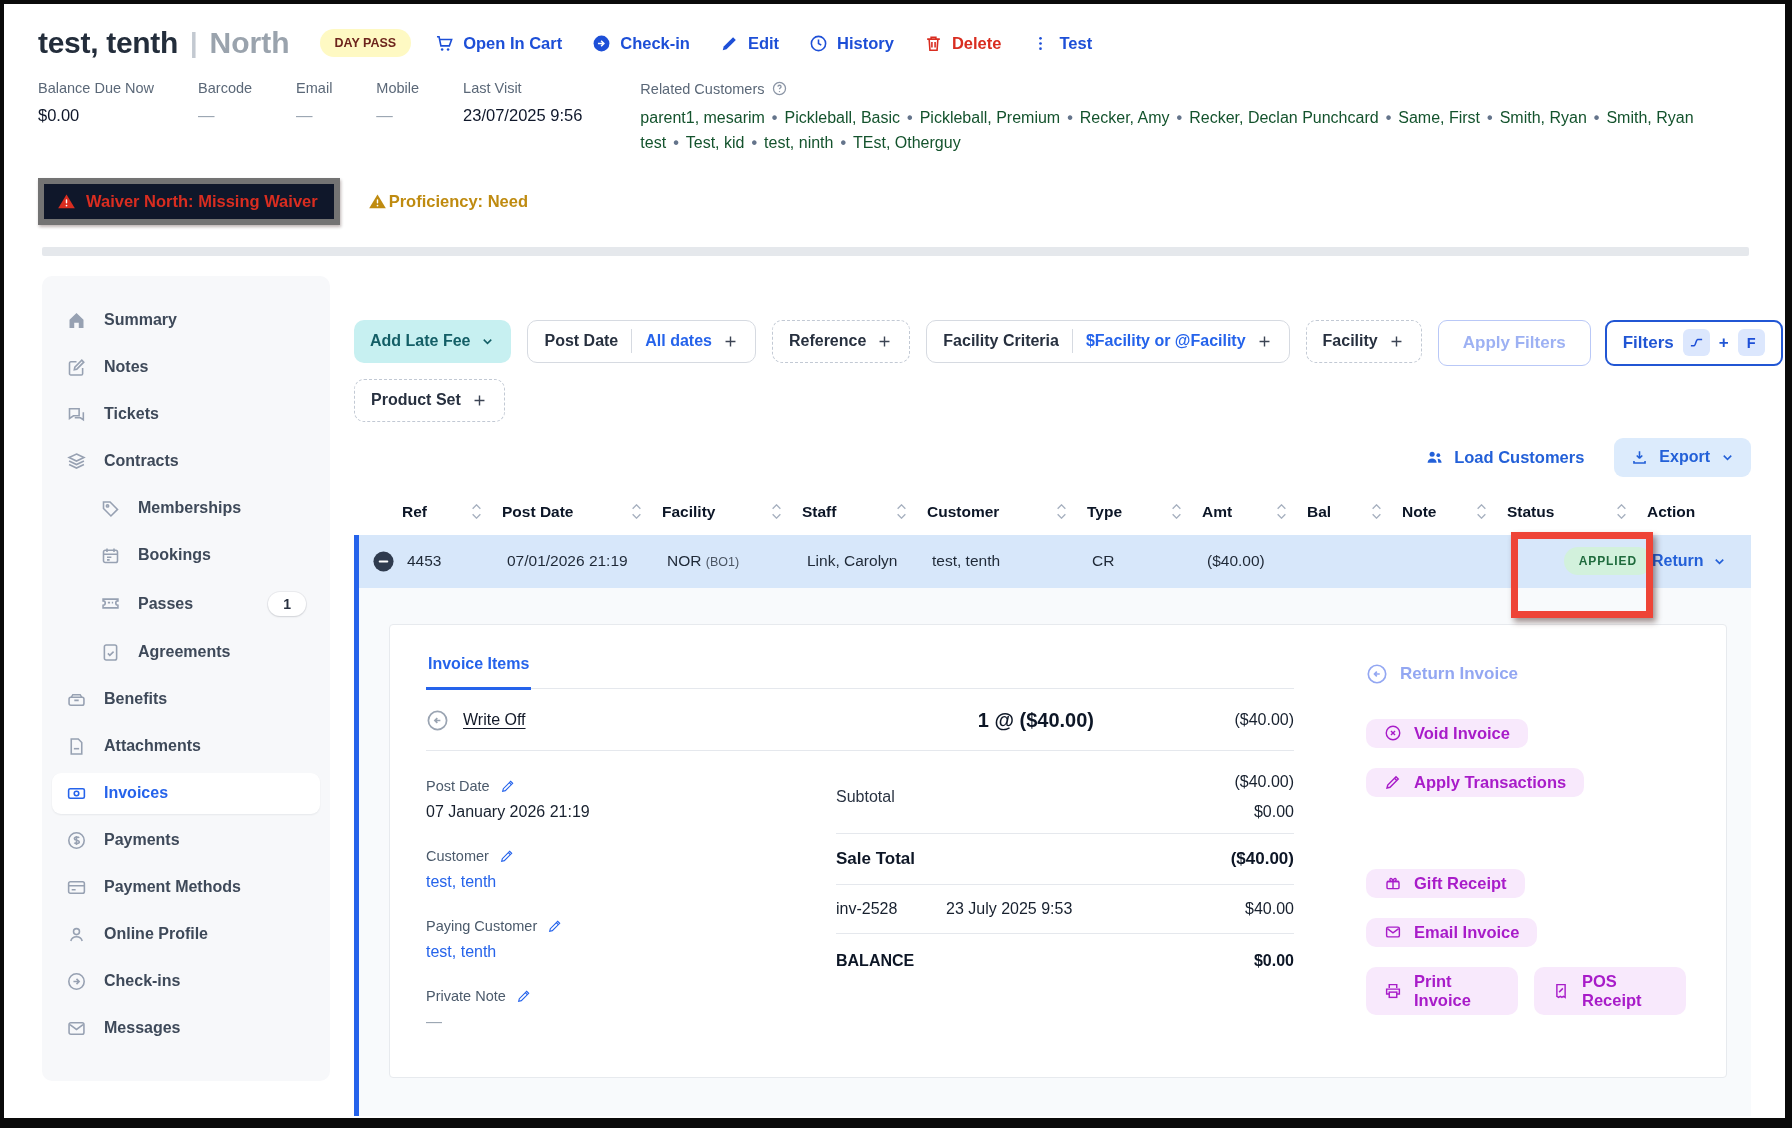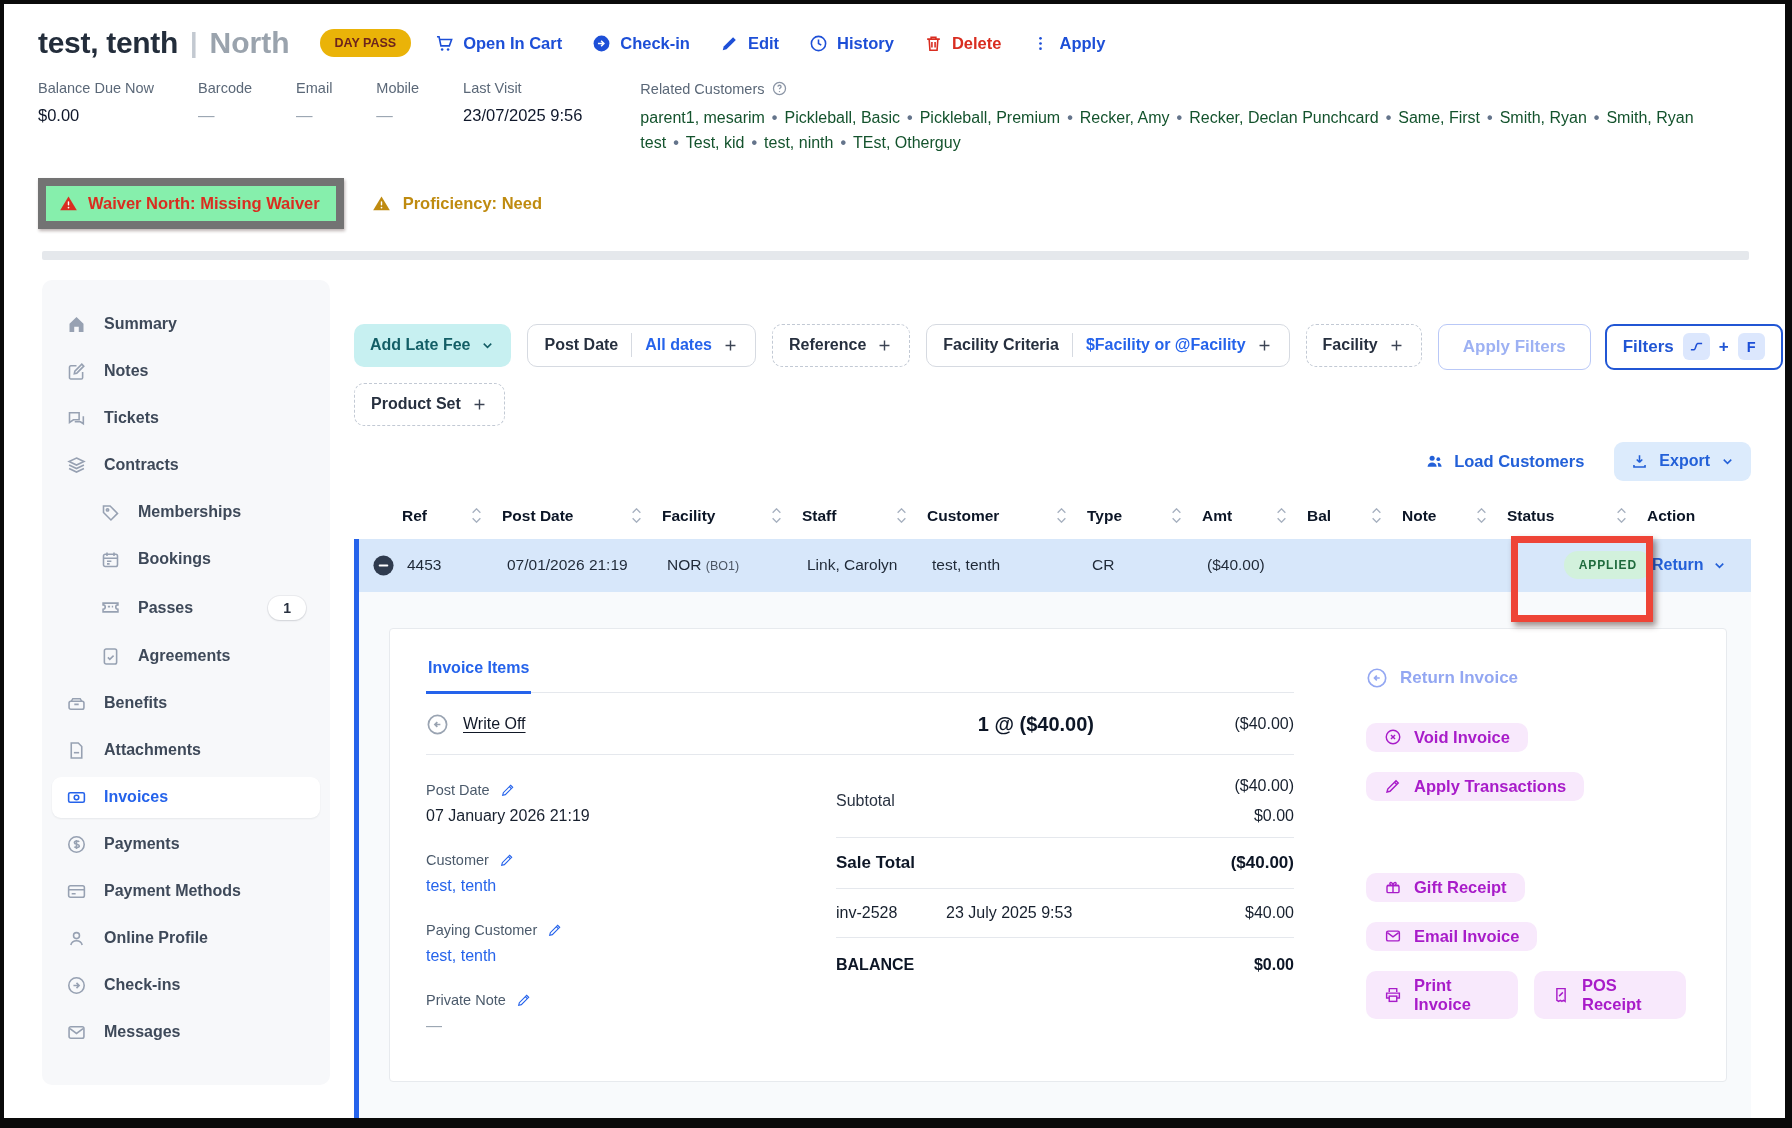--- a/index.html
+++ b/index.html
@@ -10,21 +10,21 @@
     border:4px solid #0a0a0a; border-right-width:7px; border-bottom-width:10px;
   }
   .ic { width:19px; height:19px; flex:none; display:block; }
 
   
   .topbar { display:flex; align-items:center; gap:24px; padding:22px 36px 0 34px; }
   .title-group { display:flex; align-items:center; gap:12px; }
   .page-title { font-size:30px; font-weight:800; color:#232d3b; letter-spacing:-.3px; }
   .title-sep { color:#c3c9d1; font-weight:700; font-size:27px; }
   .title-region { font-size:30px; font-weight:800; color:#9aa3ad; }
-  .daypass { background:#eab308; color:#6d241c; font-size:12.5px; font-weight:700;
+  .daypass { background:#fef9c3; color:#6d241c; font-size:12.5px; font-weight:700;
     padding:7px 15px; border-radius:999px; margin-left:6px; white-space:nowrap; }
   .top-actions { display:flex; align-items:center; gap:30px; }
   .top-action { display:flex; gap:9px; align-items:center; font-size:16.5px; font-weight:600;
     color:#1d4fd7; cursor:pointer; white-space:nowrap; }
   .top-action.red { color:#d92d20; }
 
   
   .info-row { display:flex; padding:20px 36px 0 34px; }
   .info-field { margin-right:44px; }
   .info-field.lastvisit { margin-right:58px; }
@@ -32,24 +32,24 @@
   .info-value { margin-top:10px; font-size:16.5px; color:#0f172a; white-space:nowrap; }
   .info-value.muted { color:#9aa5b1; }
   .related { max-width:1135px; }
   .related-links { margin-top:9px; font-size:16px; line-height:1.55; }
   .rel { color:#14532d; text-decoration:none; font-weight:500; }
   .rel-sep::before { content:"•"; }
   .rel-sep { color:#64748b; margin:0 7px; font-weight:700; }
 
   
   .alerts-row { display:flex; align-items:center; gap:28px; margin:22px 34px 0; }
-  .waiver-annotation { border:8px solid #737373; padding:8px 16px 8px 13px; display:flex;
-    align-items:center; gap:10px; background:#86efac; box-shadow:1px 2px 3px rgba(40,10,5,.3); }
+  .waiver-annotation { border:6px solid #737373; padding:8px 16px 8px 13px; display:flex;
+    align-items:center; gap:10px; background:#0f172a; box-shadow:1px 2px 3px rgba(40,10,5,.3); }
   .waiver-text { color:#d92d20; font-size:16.5px; font-weight:700; white-space:nowrap; }
-  .prof-alert { display:flex; gap:12px; align-items:flex-end; color:#bf8b10; font-weight:700; font-size:16.5px; }
+  .prof-alert { display:flex; gap:2px; align-items:flex-end; color:#bf8b10; font-weight:700; font-size:16.5px; }
 
   .divider-bar { height:9px; background:#e5e8ec; margin:22px 36px 0 38px; border-radius:2px; }
 
   
   .content { display:flex; gap:24px; padding:20px 34px 0 38px; align-items:flex-start; }
 
   .sidebar { width:288px; flex:none; background:#f7f8fa; border-radius:10px; padding:24px 10px 26px; }
   .side-item { display:flex; align-items:center; gap:17px; padding:10px 14px; margin-bottom:6px;
     border-radius:9px; font-size:16px; font-weight:600; color:#3e4959; cursor:pointer; }
   .side-item .ic { width:21px; height:21px; color:#97a1b2; }
@@ -197,21 +197,21 @@
           <path d="M4 6.5h16M9 6.5V4h6v2.5M6.5 6.5l1 14h9l1-14M10 10v7M14 10v7"></path>
         </svg>
       <span>Delete</span>
     </div>
     <div class="top-action">
       <svg class="ic" viewBox="0 0 24 24" fill="currentColor">
           <circle cx="12" cy="5.5" r="1.7"></circle>
           <circle cx="12" cy="12" r="1.7"></circle>
           <circle cx="12" cy="18.5" r="1.7"></circle>
         </svg>
-      <span>Apply</span>
+      <span>Test</span>
     </div>
   </div>
 </header>
 
 <section class="info-row">
   <div class="info-field">
     <div class="info-label">Balance Due Now</div>
     <div class="info-value">$0.00</div>
   </div>
   <div class="info-field">

